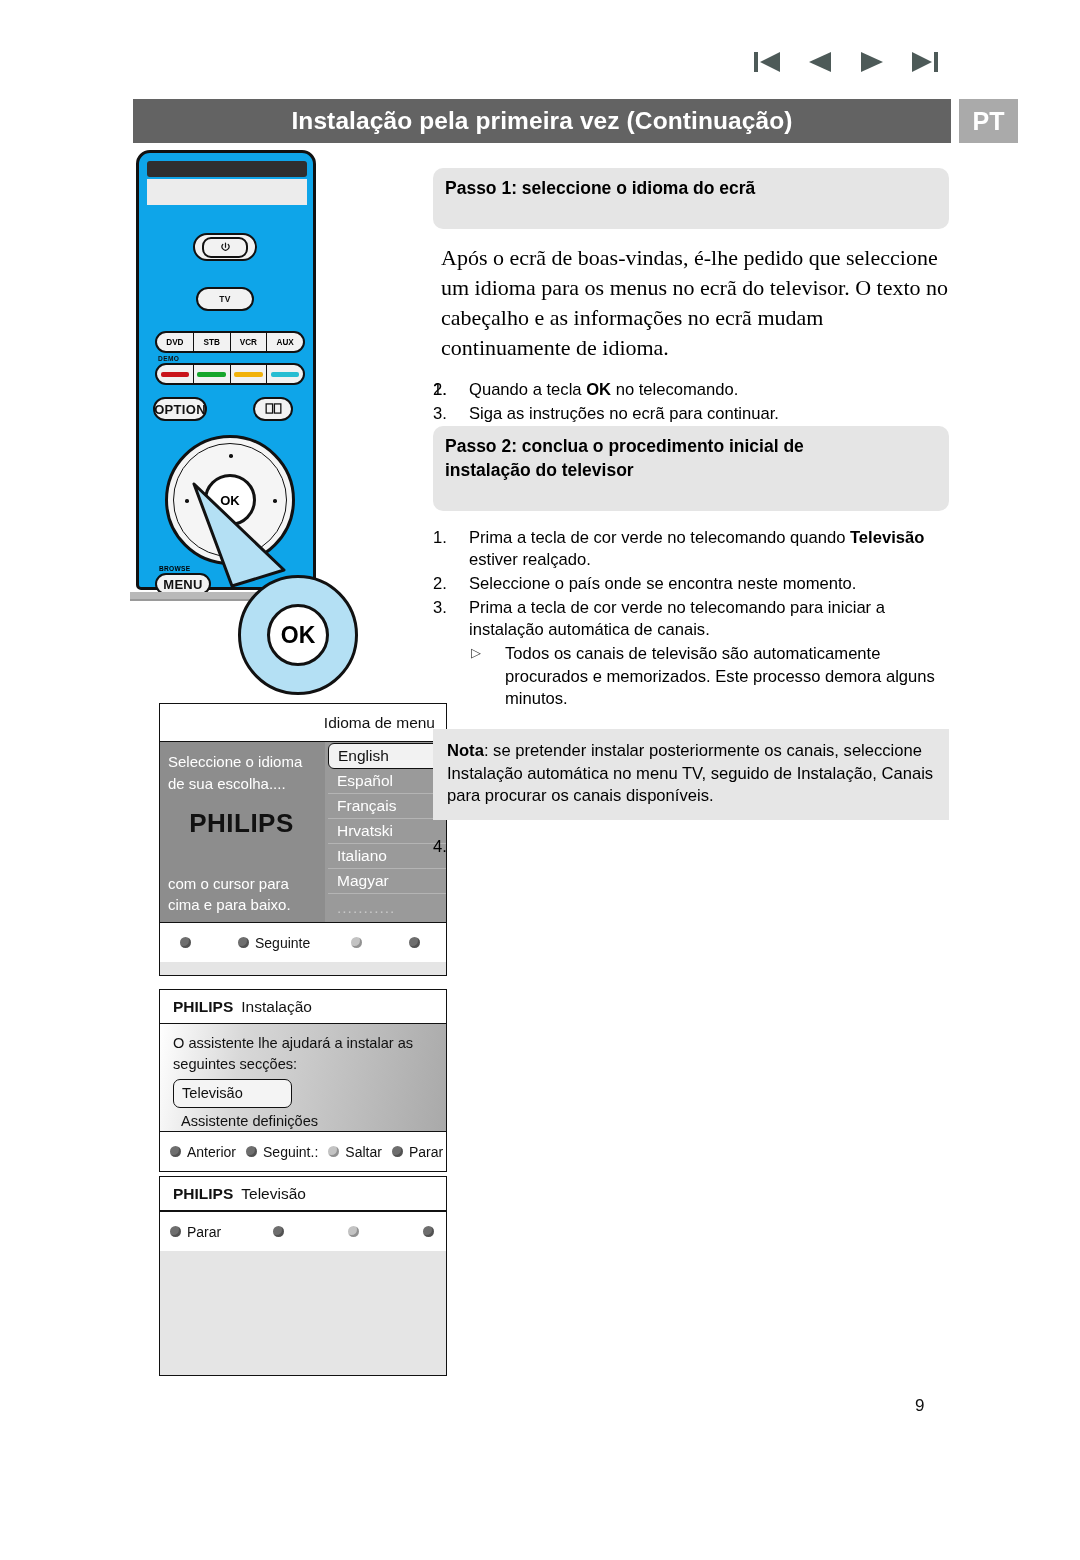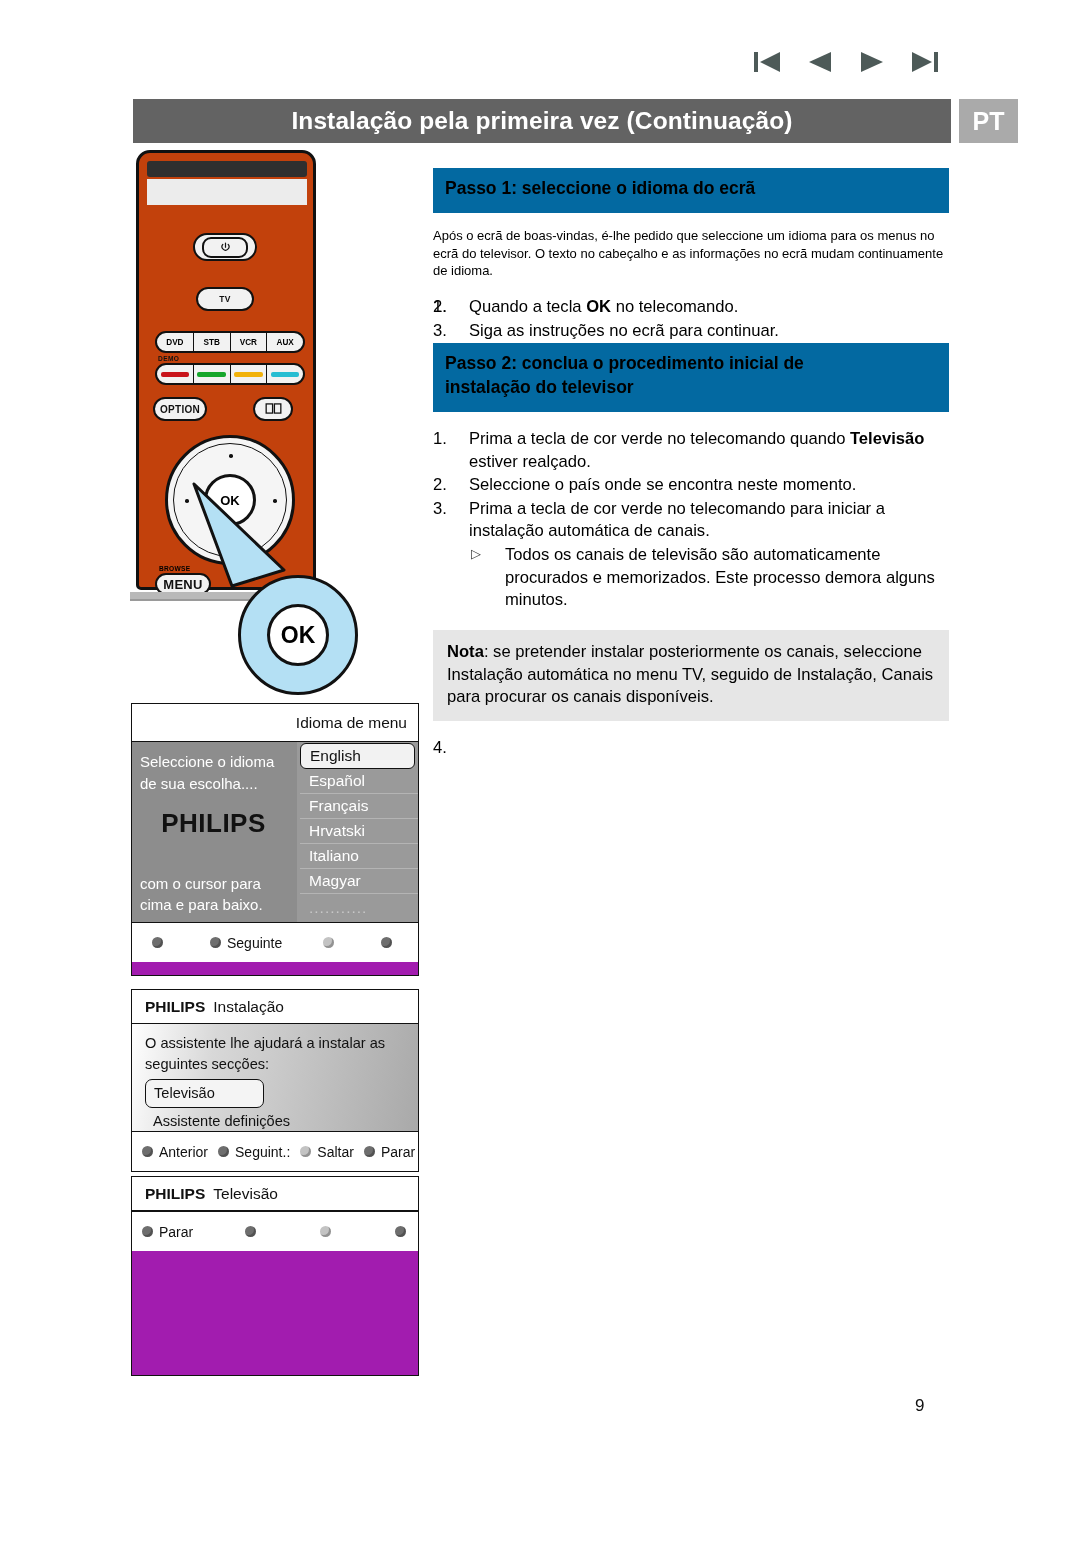--- a/index.html
+++ b/index.html
@@ -72,31 +72,33 @@
   }
 
   
   #right {
     position: absolute;
     left: 433px;
     top: 168px;
     width: 516px;
   }
   .band {
-    background: #0369a1;
-    padding: 9px 12px 12px 12px;
+    background: #e5e5e5;
+    padding: 9px 12px 28px 12px;
     font-weight: bold;
     font-size: 17.5px;
     line-height: 1.36;
     box-sizing: border-box;
+    border-radius: 10px;
   }
   .para {
-    font-size: 13px;
+    font-size: 22px;
     line-height: 1.365;
-    margin: 14px 0 0 0;
+    margin: 14px 0 0 8px;
+    font-family: Liberation Serif, serif;
   }
   ol.steps {
     margin: 16px 0 0 0;
     padding: 0;
     list-style: none;
     font-size: 16.6px;
     line-height: 1.365;
   }
   ol.steps > li {
     position: relative;
@@ -143,21 +145,21 @@
     top: 150px;
     width: 184px;
     height: 450px;
   }
   #remote .body {
     position: absolute;
     left: 0; top: 0;
     width: 180px; height: 440px;
     border: 3px solid #111;
     border-radius: 14px 14px 5px 5px;
-    background: #c2410c;
+    background: #0ea5e9;
     box-sizing: border-box;
   }
   #remote .ir {
     position: absolute;
     left: 8px; top: 8px;
     width: 160px; height: 16px;
     background: #2f2f2f;
     border-radius: 3px;
   }
   #remote .screen {
@@ -246,21 +248,21 @@
     border-right: 1.6px solid #111;
     display: flex;
     align-items: center;
     justify-content: center;
     box-sizing: border-box;
   }
   #colorrow .cell:last-child { border-right: none; }
   #colorrow .bar { width: 80%; height: 5px; border-radius: 2px; }
   #btn-option {
     left: 14px; top: 244px; width: 54px; height: 24px;
-    border-radius: 13px; font-size: 10px;
+    border-radius: 13px; font-size: 13px;
   }
   #btn-book {
     left: 114px; top: 244px; width: 40px; height: 24px;
     border-radius: 13px;
   }
   #navring {
     position: absolute;
     left: 26px; top: 282px;
     width: 130px; height: 130px;
     border: 3px solid #111;
@@ -335,23 +337,24 @@
   #calloutTail {
     position: absolute;
     left: 188px; top: 478px;
     width: 110px; height: 125px;
   }
 
   
   .tvscreen {
     position: absolute;
     border: 1.6px solid #111;
-    background: #a21caf;
+    background: #e5e5e5;
     box-sizing: border-box;
     overflow: hidden;
+    margin-left: 28px;
   }
   .tv-title {
     height: 38px;
     background: #ffffff;
     display: flex;
     align-items: center;
     box-sizing: border-box;
     font-size: 15.5px;
     color: #111;
   }

